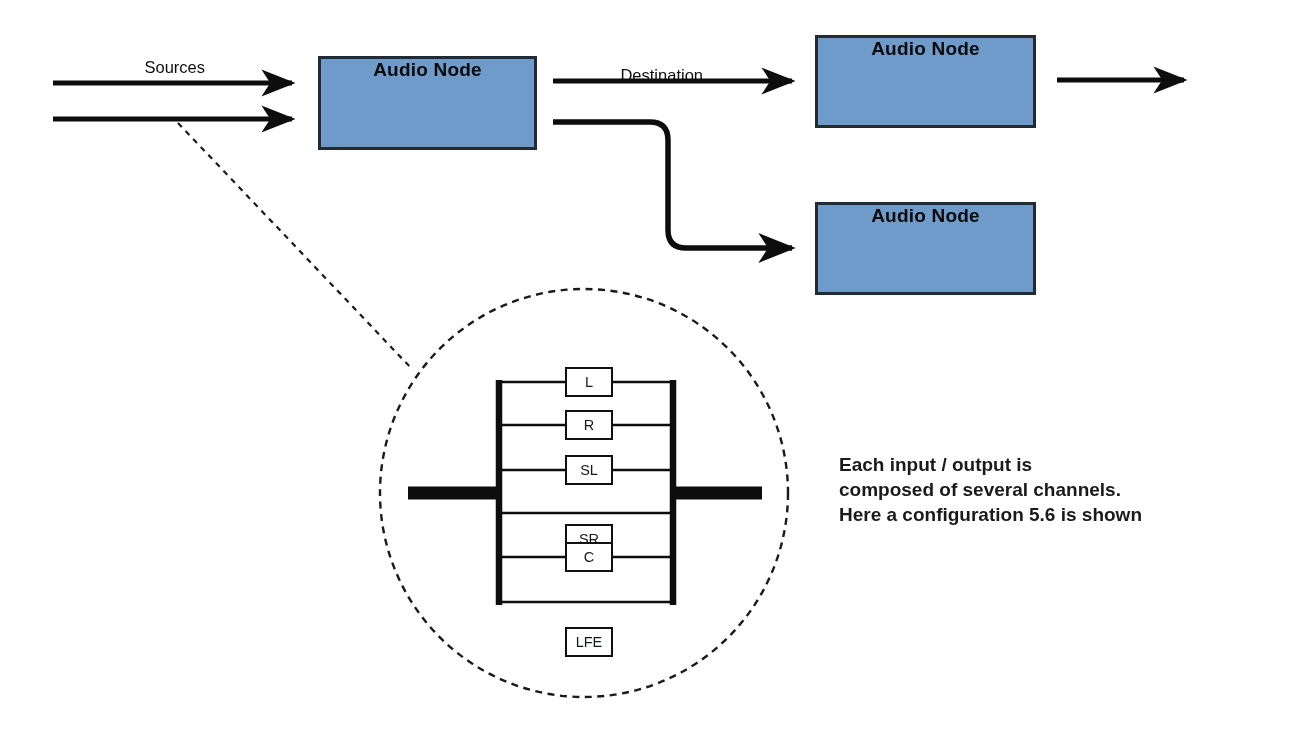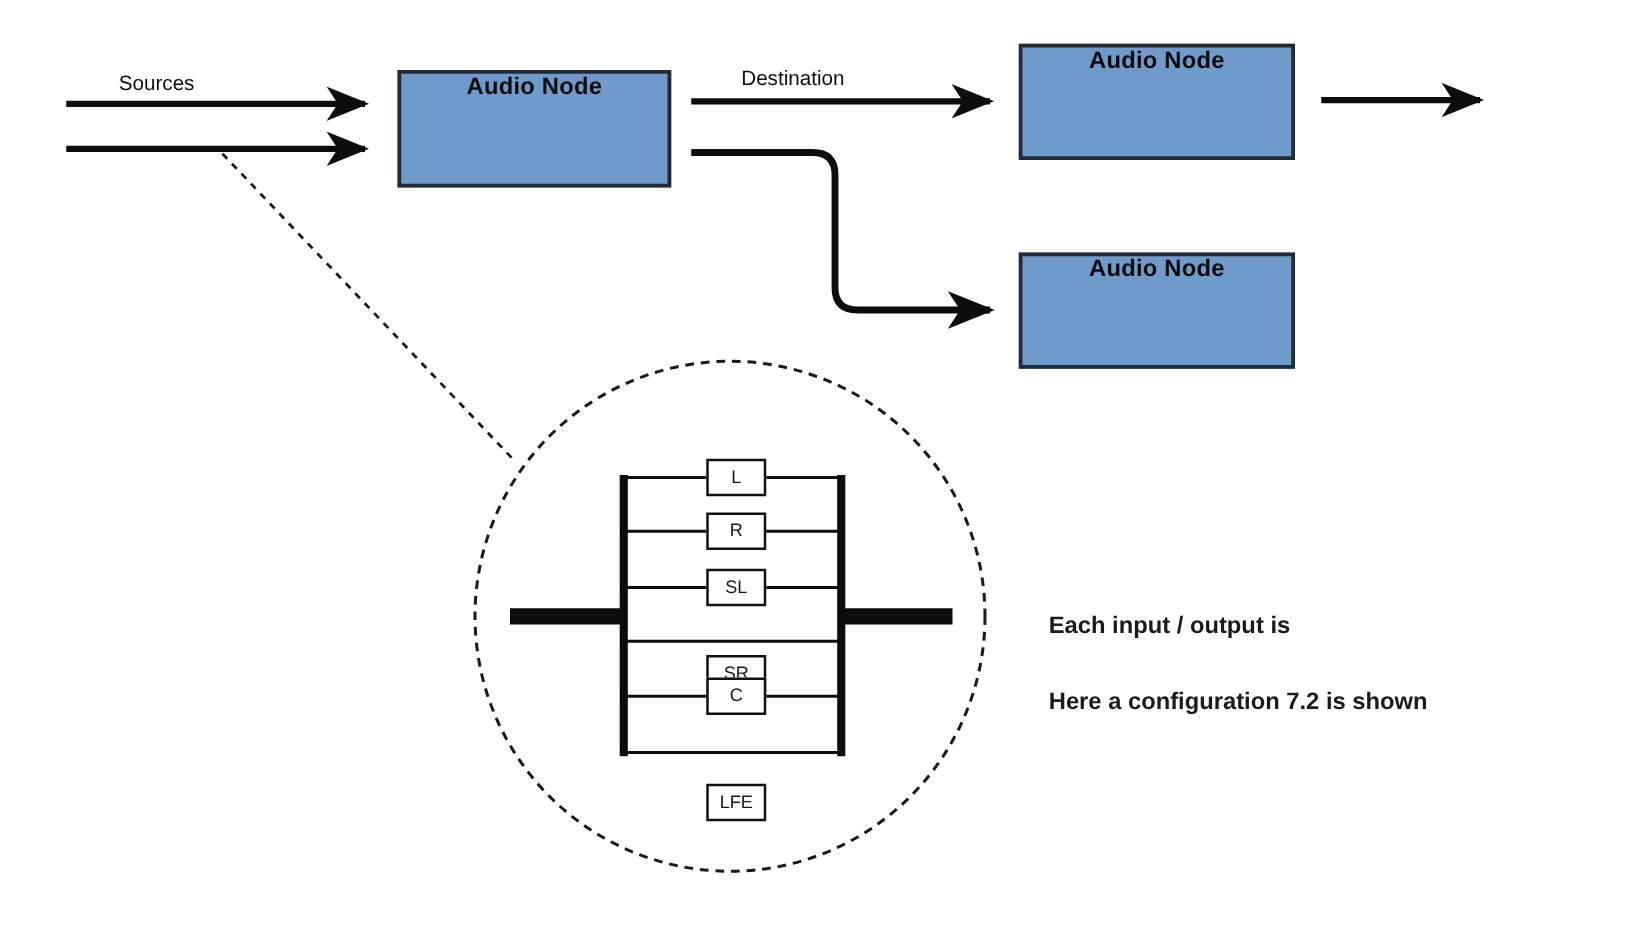--- a/index.html
+++ b/index.html
@@ -12,21 +12,21 @@
     font-family: "Liberation Sans", sans-serif;
     color: #0d0d0d;
   }
   #diagram-svg { position: absolute; left: 0; top: 0; }
 
   .flow-label {
     position: absolute;
     font-size: 16.5px;
     font-weight: 400;
     color: #0e0e0e;
-    text-align: left;
+    text-align: right;
     width: 110px;
     white-space: nowrap;
   }
   .audio-node {
     position: absolute;
     width: 221px;
     height: 93px;
     background: #6f9bcb;
     border: 3px solid #222b33;
     box-sizing: border-box;
@@ -60,21 +60,21 @@
   #caption {
     position: absolute;
     left: 839px;
     top: 452px;
     font-size: 19px;
     line-height: 25px;
     font-weight: 600;
     color: #1a1a1a;
     white-space: nowrap;
   }
-  #caption span { display: block; margin-top: 36px; }
+  #caption span { display: block; }
 </style>
 </head>
 <body>
 
 <div id="canvas">
 
   <svg id="diagram-svg" width="1308" height="750" viewBox="0 0 1308 750">
     <defs>
       <marker id="arw" viewBox="0 0 10 10" refX="9" refY="5" markerWidth="6.8" markerHeight="6.8" orient="auto-start-reverse">
         <path d="M0,1 L10,5 L0,9 L2.6,5 Z" fill="#0d0d0d"></path>
@@ -102,21 +102,21 @@
 
     <line x1="499" y1="382" x2="673" y2="382" stroke="#0d0d0d" stroke-width="2.4"></line>
     <line x1="499" y1="425" x2="673" y2="425" stroke="#0d0d0d" stroke-width="2.4"></line>
     <line x1="499" y1="470" x2="673" y2="470" stroke="#0d0d0d" stroke-width="2.4"></line>
     <line x1="499" y1="513" x2="673" y2="513" stroke="#0d0d0d" stroke-width="2.4"></line>
     <line x1="499" y1="557" x2="673" y2="557" stroke="#0d0d0d" stroke-width="2.4"></line>
     <line x1="499" y1="602" x2="673" y2="602" stroke="#0d0d0d" stroke-width="2.4"></line>
   </svg>
 
   <div class="flow-label" style="left:95px; top:58px;">Sources</div>
-  <div class="flow-label" style="left:593px; top:54px;">Destination</div>
+  <div class="flow-label" style="left:593px; top:66px;">Destination</div>
 
   <div class="audio-node" style="left: 318px; top: 56px; width: 219px; height: 94px; background-color: rgb(111, 155, 203); border-color: rgb(34, 43, 51);">
     <span class="node-label">Audio Node</span>
   </div>
   <div class="audio-node" style="left: 815px; top: 35px; background-color: rgb(111, 155, 203); border-color: rgb(34, 43, 51);">
     <span class="node-label">Audio Node</span>
   </div>
   <div class="audio-node" style="left: 815px; top: 202px; background-color: rgb(111, 155, 203); border-color: rgb(34, 43, 51);">
     <span class="node-label">Audio Node</span>
   </div>
@@ -135,16 +135,17 @@
   </div>
   <div class="channel-box" style="top:542px;">
     <span class="channel-label">C</span>
   </div>
   <div class="channel-box" style="top:587px;margin-top:40px;">
     <span class="channel-label">LFE</span>
   </div>
 
   <div id="caption">
     <span>Each input / output is</span>
-    <span>Here a configuration 7.2 is shown</span>
+    <span>composed of several channels.</span>
+    <span>Here a configuration 5.6 is shown</span>
   </div>
 
 </div>
 
 </body></html>

